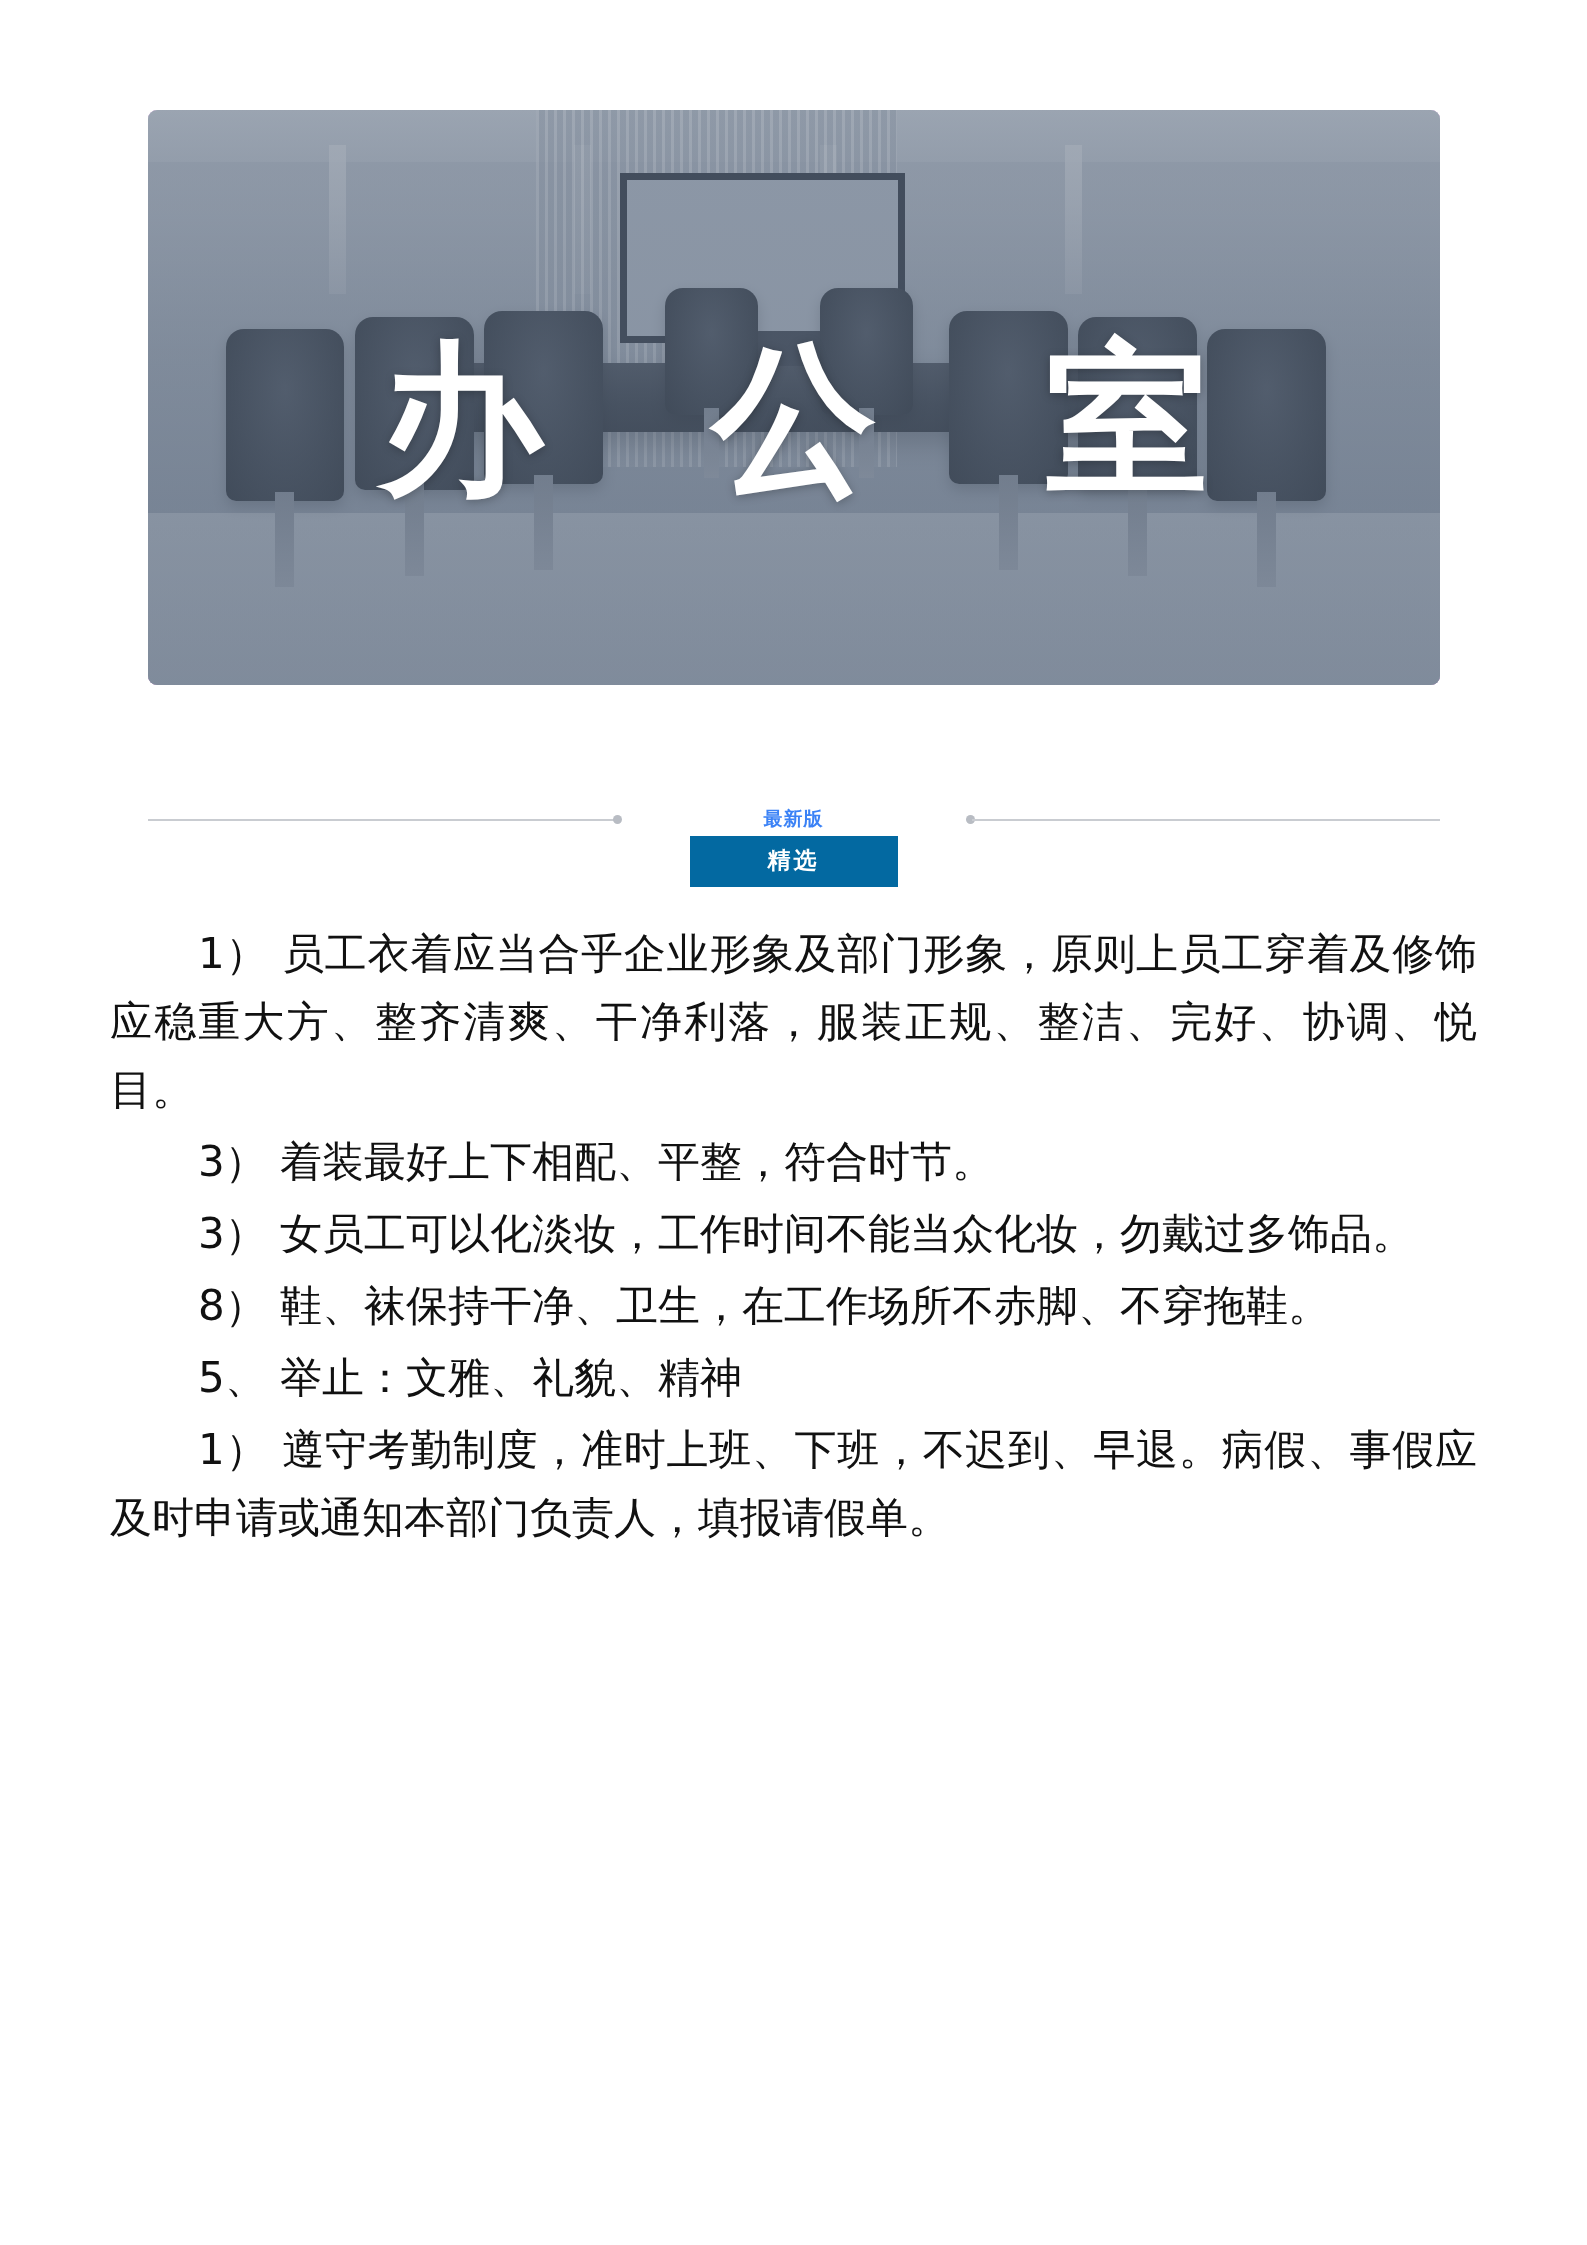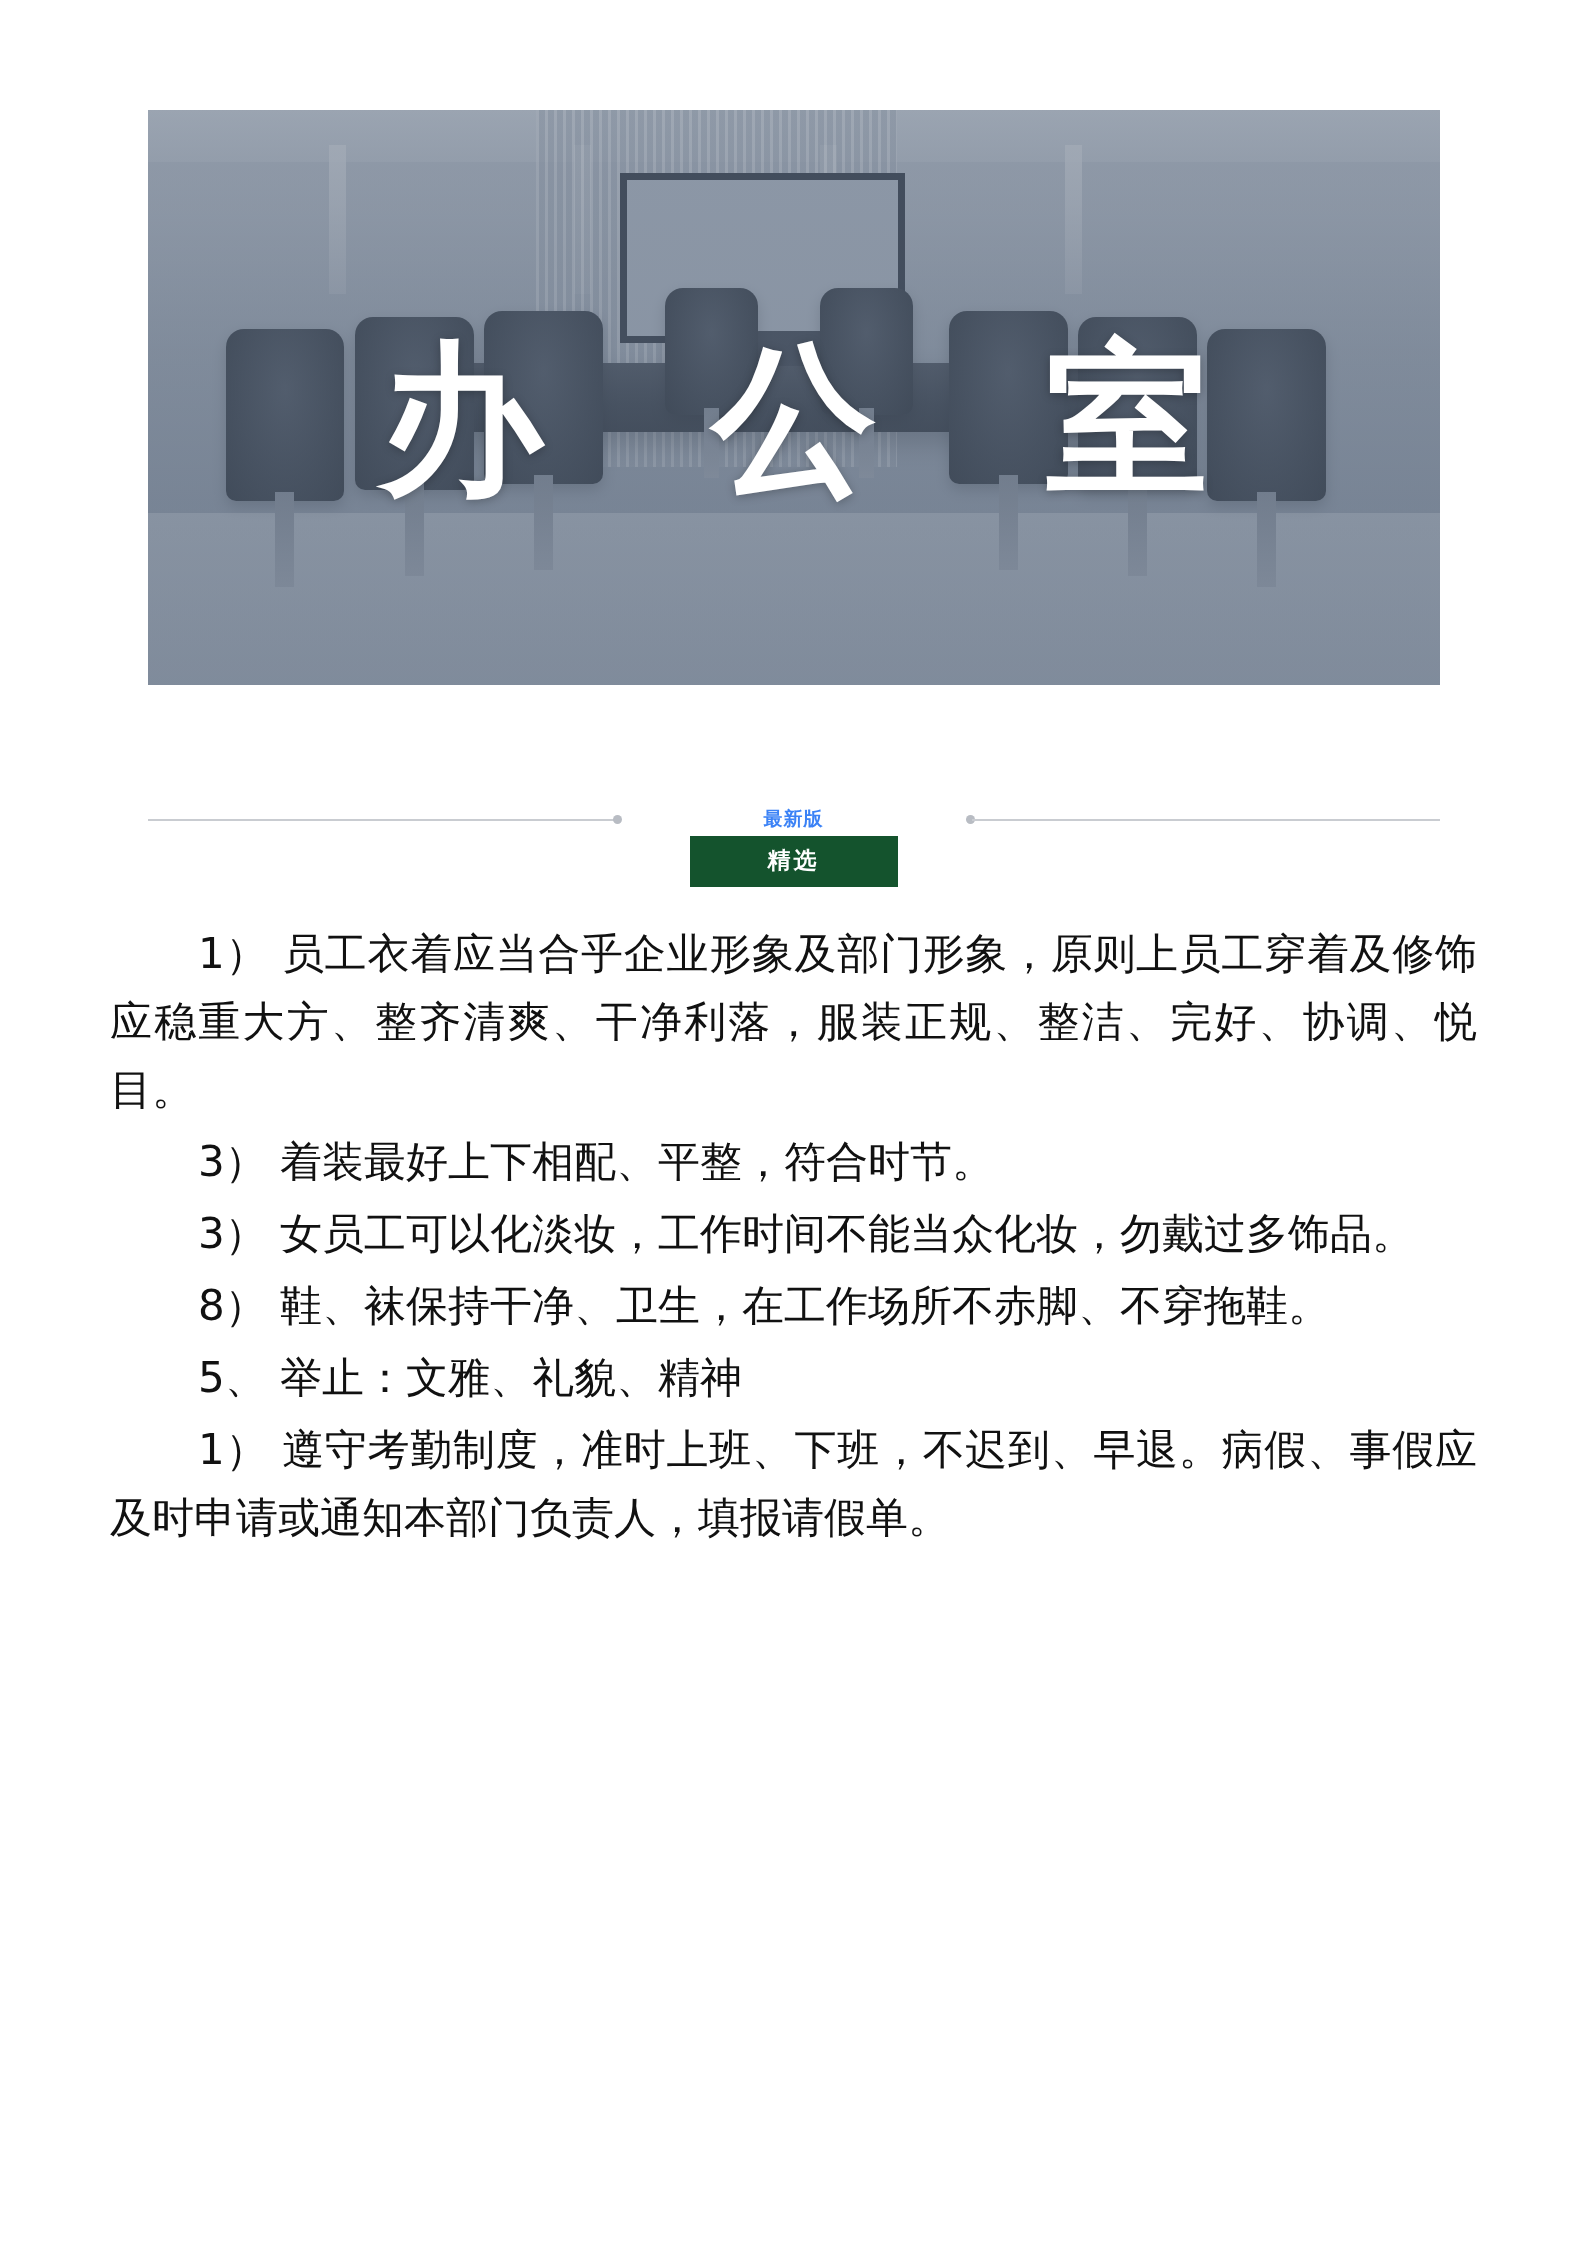--- a/index.html
+++ b/index.html
@@ -24,20 +24,21 @@
 
   
   .hero {
     position: absolute;
     left: 148px;
     top: 110px;
     width: 1292px;
     height: 575px;
     overflow: hidden;
     background: #a21caf;
+    border-radius: 9px;
   }
   
   .photo {
     position: absolute;
     inset: 0;
     background:
       linear-gradient(180deg, #d9dde3 0%, #cfd4db 18%, #b9c0c9 42%, #aab2bd 70%, #9aa3ae 100%);
   }
   .photo .wallpanel {
     position: absolute;
@@ -188,21 +189,21 @@
   .badge-top {
     font-size: 19px;
     color: #3b82f6;
     font-weight: bold;
     letter-spacing: 1px;
     margin-bottom: 4px;
     font-family: "DejaVu Sans", "Liberation Sans", sans-serif;
   }
   .badge {
     display: inline-block;
-    background: #14532d;
+    background: #0369a1;
     color: #ffffff;
     font-size: 23px;
     font-weight: bold;
     letter-spacing: 3px;
     padding: 9px 78px 11px;
     font-family: "DejaVu Sans", "Liberation Sans", sans-serif;
   }
 
   
   .body {

